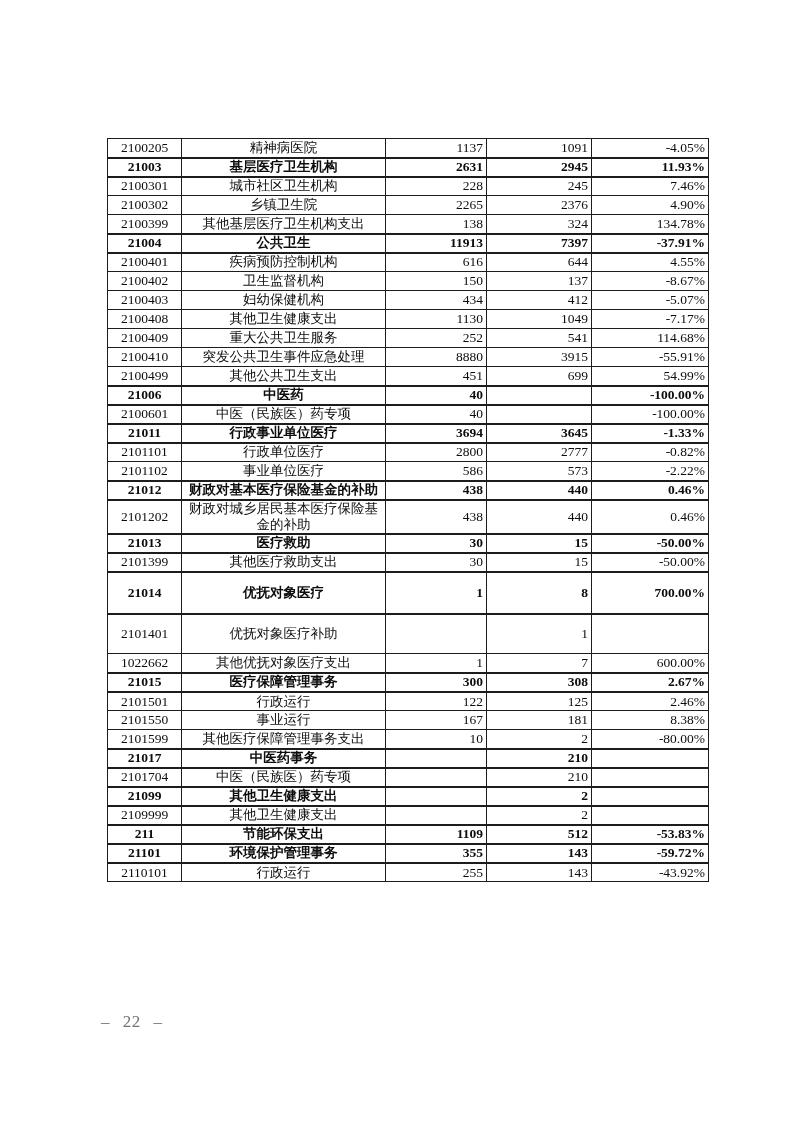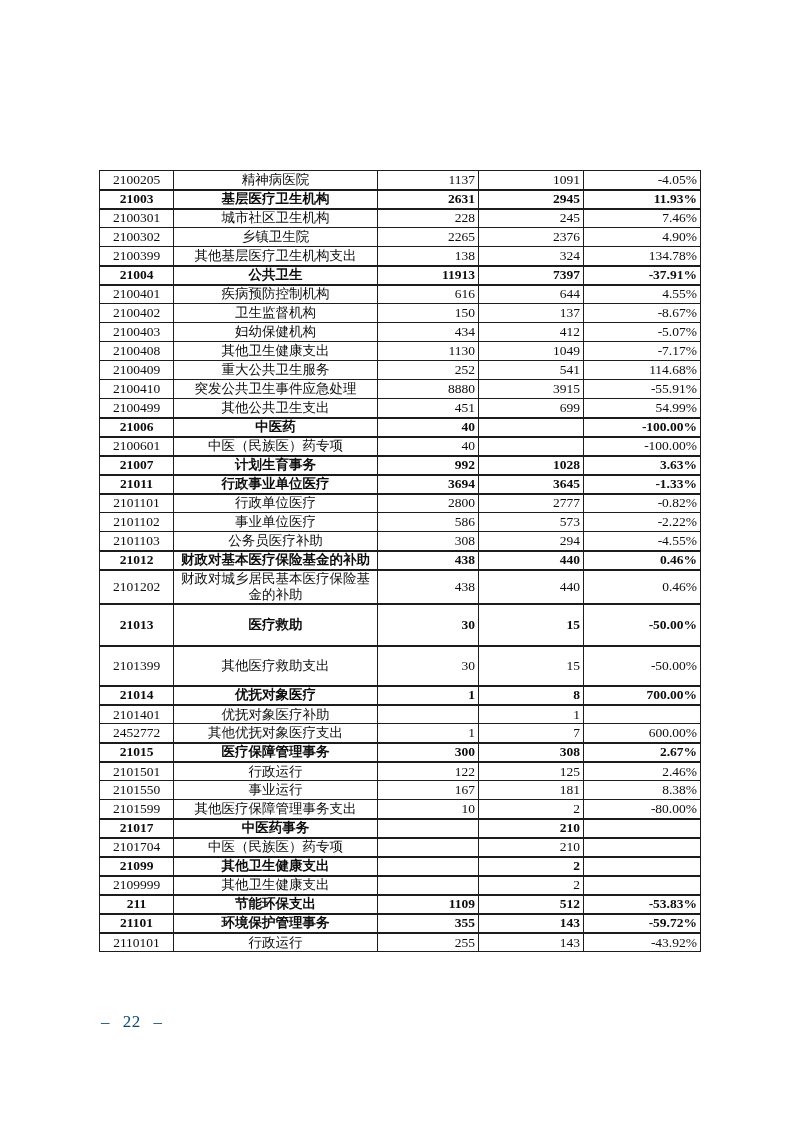--- a/index.html
+++ b/index.html
@@ -11,26 +11,25 @@
     position: relative;
     width: 793px;
     height: 1122px;
     background: #ffffff;
     font-family: "Liberation Serif", "DejaVu Serif", serif;
     color: #111111;
     overflow: hidden;
   }
   table.budget-table {
     position: absolute;
-    left: 99px;
+    left: 107px;
     top: 138px;
     width: 601px;
     border-collapse: collapse;
     table-layout: fixed;
-    margin-top: 32px;
   }
   col.c1 { width: 74px; }
   col.c2 { width: 204px; }
   col.c3 { width: 101px; }
   col.c4 { width: 105px; }
   col.c5 { width: 117px; }
   .budget-table td {
     border: 1px solid #1c1c1c;
     font-size: 13.5px;
     line-height: 1.2;
@@ -52,21 +51,21 @@
   
   .budget-table tbody tr:nth-child(23) td { height: 42px; }
   .budget-table tbody tr:nth-child(24) td { height: 40px; }
   .page-footer {
     position: absolute;
     left: 101px;
     top: 1012px;
     font-size: 17px;
     word-spacing: 8px;
     letter-spacing: 0.5px;
-    color: #0c4a6e;
+    color: #737373;
   }
 </style>
 </head>
 <body>
 
 <div class="page">
   <table class="budget-table">
     <colgroup>
       <col class="c1">
         <col class="c2">
@@ -174,54 +173,40 @@
     <td class="c-num">-100.00%</td>
   </tr>
         <tr>
     <td class="c-code">2100601</td>
     <td class="c-name">中医（民族医）药专项</td>
     <td class="c-num">40</td>
     <td class="c-num"></td>
     <td class="c-num">-100.00%</td>
   </tr>
         <tr class="bold">
-    <td class="c-code">21007</td>
-    <td class="c-name">计划生育事务</td>
-    <td class="c-num">992</td>
-    <td class="c-num">1028</td>
-    <td class="c-num">3.63%</td>
-  </tr>
-        <tr class="bold">
     <td class="c-code">21011</td>
     <td class="c-name">行政事业单位医疗</td>
     <td class="c-num">3694</td>
     <td class="c-num">3645</td>
     <td class="c-num">-1.33%</td>
   </tr>
         <tr>
     <td class="c-code">2101101</td>
     <td class="c-name">行政单位医疗</td>
     <td class="c-num">2800</td>
     <td class="c-num">2777</td>
     <td class="c-num">-0.82%</td>
   </tr>
         <tr>
     <td class="c-code">2101102</td>
     <td class="c-name">事业单位医疗</td>
     <td class="c-num">586</td>
     <td class="c-num">573</td>
     <td class="c-num">-2.22%</td>
   </tr>
-        <tr>
-    <td class="c-code">2101103</td>
-    <td class="c-name">公务员医疗补助</td>
-    <td class="c-num">308</td>
-    <td class="c-num">294</td>
-    <td class="c-num">-4.55%</td>
-  </tr>
         <tr class="bold">
     <td class="c-code">21012</td>
     <td class="c-name">财政对基本医疗保险基金的补助</td>
     <td class="c-num">438</td>
     <td class="c-num">440</td>
     <td class="c-num">0.46%</td>
   </tr>
         <tr>
     <td class="c-code">2101202</td>
     <td class="c-name">财政对城乡居民基本医疗保险基金的补助</td>
@@ -251,21 +236,21 @@
     <td class="c-num">700.00%</td>
   </tr>
         <tr>
     <td class="c-code">2101401</td>
     <td class="c-name">优抚对象医疗补助</td>
     <td class="c-num"></td>
     <td class="c-num">1</td>
     <td class="c-num"></td>
   </tr>
         <tr>
-    <td class="c-code">2452772</td>
+    <td class="c-code">1022662</td>
     <td class="c-name">其他优抚对象医疗支出</td>
     <td class="c-num">1</td>
     <td class="c-num">7</td>
     <td class="c-num">600.00%</td>
   </tr>
         <tr class="bold">
     <td class="c-code">21015</td>
     <td class="c-name">医疗保障管理事务</td>
     <td class="c-num">300</td>
     <td class="c-num">308</td>

